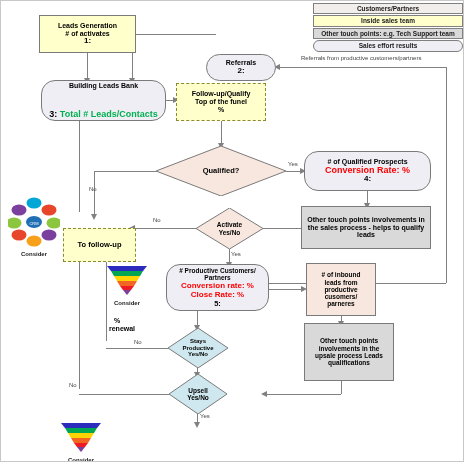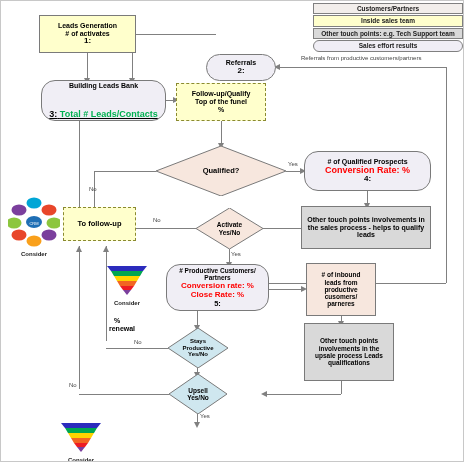--- a/index.html
+++ b/index.html
@@ -161,21 +161,21 @@
     <div style="font-size:8px;">1:</div>
   </div>
 
   <div class="node sh-stadium f-lav" style="left:205px;top:53px;width:70px;height:27px;font-size:7px;flex-direction:column;">
     <div>Referrals</div>
     <div style="font-size:8px;">2:</div>
   </div>
 
   <div class="node sh-round f-lav" style="left:40px;top:79px;width:125px;height:41px;font-size:7px;flex-direction:column;">
     <div>Building Leads Bank</div>
-    <div style="font-size:9px;margin-top:19px;text-decoration:underline;">
+    <div style="font-size:9px;margin-top:19px;">
       <span>3:</span>
       <span class="green">Total # Leads/Contacts</span>
     </div>
   </div>
 
   <div class="node sh-dash f-yellow" style="left:175px;top:82px;width:90px;height:38px;font-size:7px;flex-direction:column;">
     <div>Follow-up/Qualify</div>
     <div>Top of the funel</div>
     <div>%</div>
   </div>
@@ -190,21 +190,21 @@
   <div class="node sh-round f-lav" style="left:303px;top:150px;width:127px;height:40px;font-size:7px;flex-direction:column;">
     <div># of Qualified Prospects</div>
     <div class="red" style="font-size:9px;">Conversion Rate: %</div>
     <div style="font-size:8px;">4:</div>
   </div>
 
   <div class="node sh-rect f-grey" style="left:300px;top:205px;width:130px;height:43px;font-size:7px;padding:2px 4px;">
     <div>Other touch points involvements in the sales process - helps to qualify leads</div>
   </div>
 
-  <div class="node sh-dash f-yellow" style="left:62px;top:206px;width:73px;height:34px;font-size:7.5px;">
+  <div class="node sh-dash f-yellow" style="left:62px;top:227px;width:73px;height:34px;font-size:7.5px;">
     <div>To follow-up</div>
   </div>
 
   <div class="dia" style="left:195px;top:207px;width:67px;height:41px;">
     <svg class="d-shape" viewBox="0 0 67 41" preserveAspectRatio="none">
       <polygon points="33.5,0 67,20.5 33.5,41 0,20.5" fill="#f7e7de" stroke="#7a7a7a" stroke-width="1"></polygon>
     </svg>
     <div class="d-txt" style="font-size:6.5px;flex-direction:column;">
       <span>Activate</span>
       <span>Yes/No</span>

